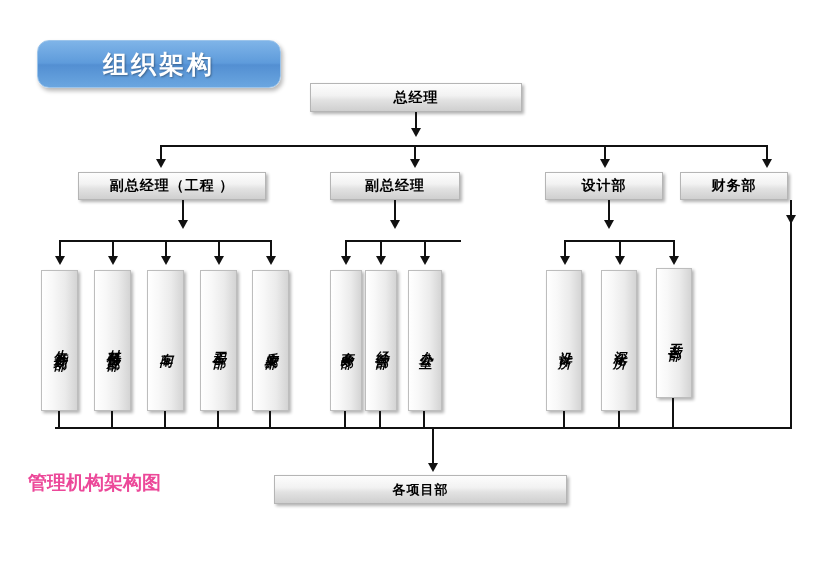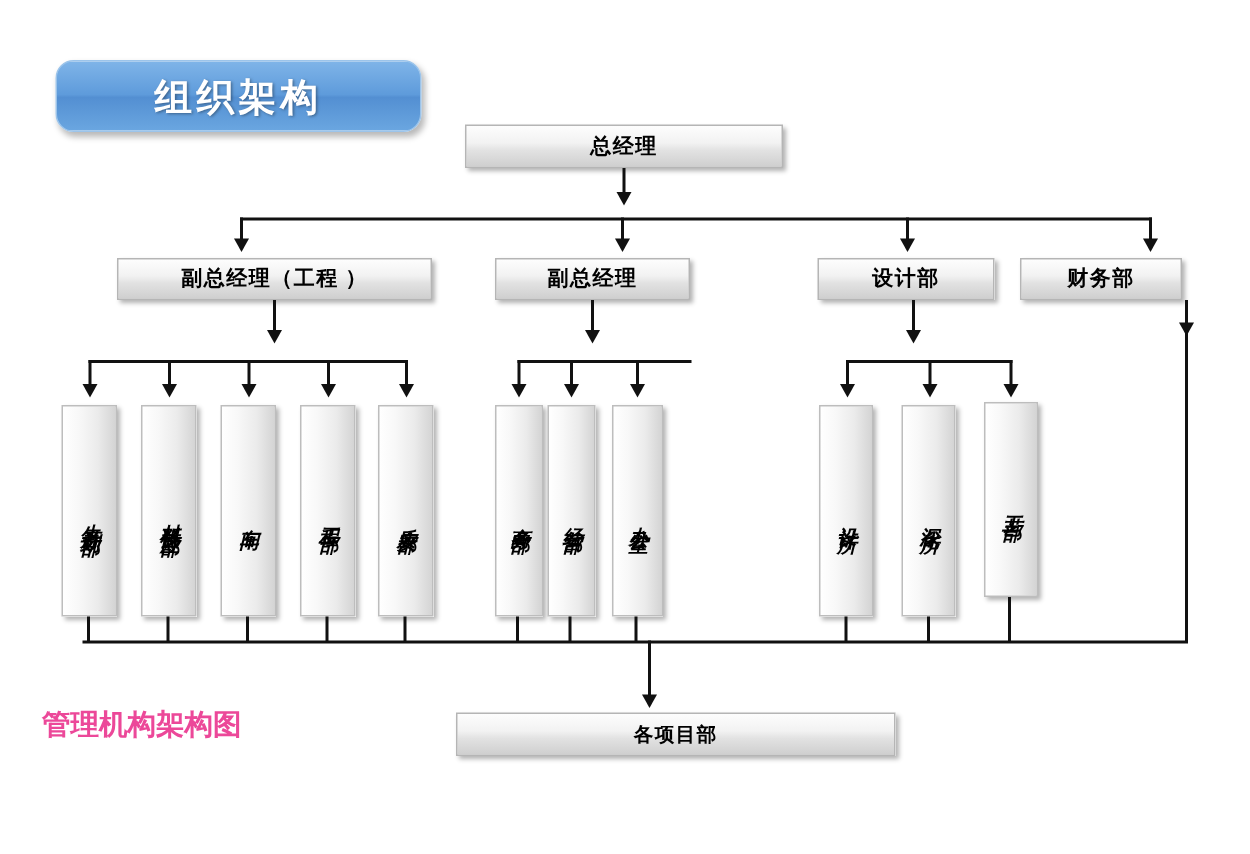--- a/index.html
+++ b/index.html
@@ -142,21 +142,21 @@
 
   <div class="vline" style="left:414px; top:145px; height:16px;"></div>
   <div class="arrow" style="left:410px; top:159px;"></div>
 
   <div class="vline" style="left:604px; top:145px; height:16px;"></div>
   <div class="arrow" style="left:600px; top:159px;"></div>
 
   <div class="vline" style="left:766px; top:145px; height:16px;"></div>
   <div class="arrow" style="left:762px; top:159px;"></div>
 
-  <div class="gbox" style="left:78px; top:172px; width:210px; height:28px;">
+  <div class="gbox" style="left:78px; top:172px; width:188px; height:28px;">
     <span class="lbl">副总经理（工程 ）</span>
   </div>
 
   <div class="gbox" style="left:330px; top:172px; width:130px; height:28px;">
     <span class="lbl">副总经理</span>
   </div>
 
   <div class="gbox" style="left:545px; top:172px; width:118px; height:28px;">
     <span class="lbl">设计部</span>
   </div>
@@ -250,19 +250,19 @@
   <div class="vline" style="left:618px; top:411px; height:17px;"></div>
   <div class="vline" style="left:672px; top:398px; height:30px;"></div>
   <div class="vline" style="left:790px; top:200px; height:228px;"></div>
   <div class="arrow" style="left:786px; top:215px;"></div>
 
   <div class="hline" style="left:55px; top:427px; width:737px;"></div>
 
   <div class="vline" style="left:432px; top:427px; height:38px;"></div>
   <div class="arrow" style="left:428px; top:463px;"></div>
 
-  <div class="gbox" style="left:304px; top:475px; width:293px; height:29px;">
+  <div class="gbox" style="left:274px; top:475px; width:293px; height:29px;">
     <span class="lbl" style="font-family:'Liberation Sans','DejaVu Sans',sans-serif; font-size:13px;">各项目部</span>
   </div>
 
   <div class="caption">管理机构架构图</div>
 
 </div>
 
 </body></html>

